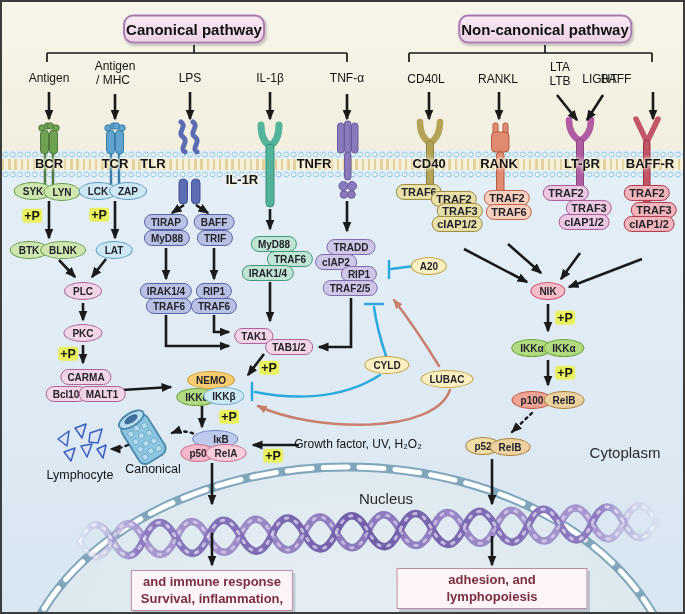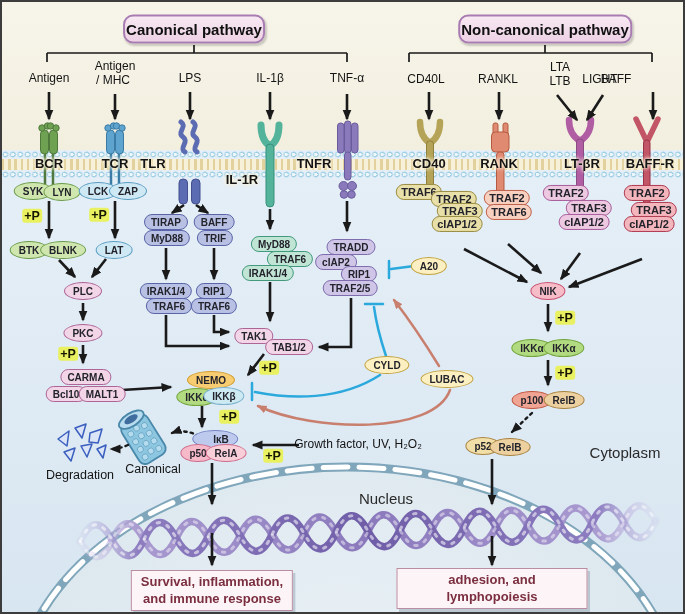--- a/index.html
+++ b/index.html
@@ -350,23 +350,23 @@
   <div class="pp" style="left:267px;top:366px">+P</div>
   <div class="pp" style="left:227px;top:415px">+P</div>
   <div class="pp" style="left:271px;top:454px">+P</div>
   <div class="pp" style="left:563px;top:316px">+P</div>
   <div class="pp" style="left:563px;top:371px">+P</div>
 
   <div class="lbl" style="left:356px;top:443px">Growth factor, UV, H₂O₂</div>
   <div class="lbl big" style="left:623px;top:451px">Cytoplasm</div>
   <div class="lbl big" style="left:384px;top:497px">Nucleus</div>
   <div class="lbl" style="left:151px;top:467px;font-size:12.5px">Canonical</div>
-  <div class="lbl" style="left:78px;top:473px;font-size:12.5px">Degradation</div>
+  <div class="lbl" style="left:78px;top:473px;font-size:12.5px">Lymphocyte</div>
 
   <div class="outbox" style="left:210px;top:568px">
+    <div>and immune response</div>
     <div>Survival, inflammation,</div>
-    <div>and immune response</div>
   </div>
   <div class="outbox" style="left:490px;top:566px">
     <div>adhesion, and lymphopoiesis</div>
   </div>
 
 </div>
 
 </body></html>

